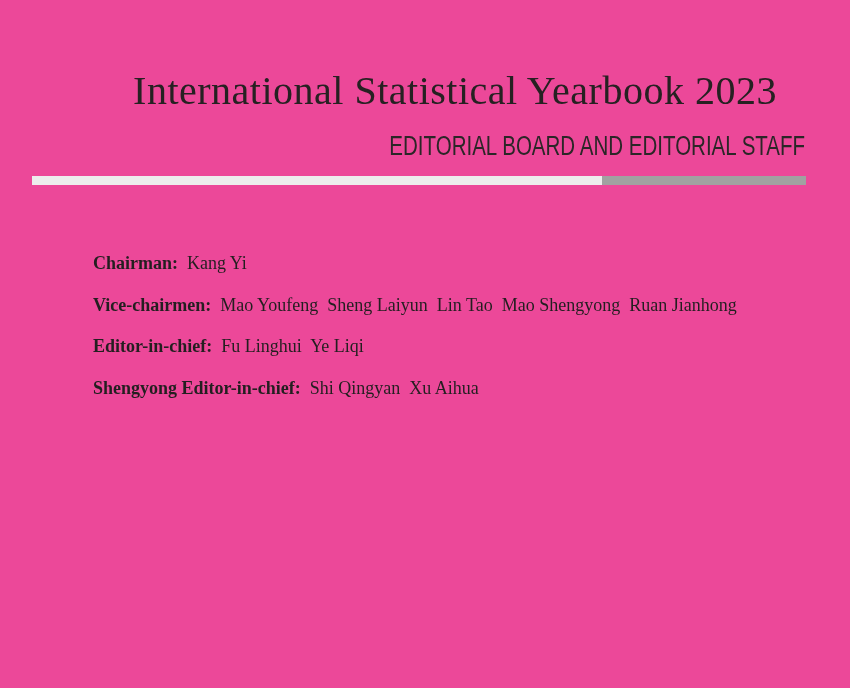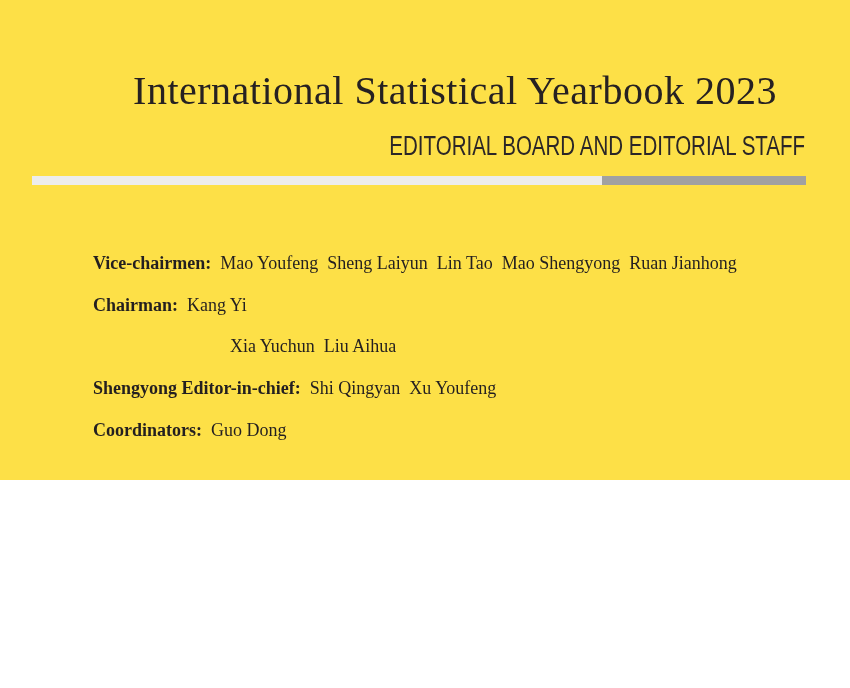--- a/index.html
+++ b/index.html
@@ -3,22 +3,22 @@
 <meta charset="utf-8">
 <style>
   html, body {
     margin: 0;
     padding: 0;
     background: #ffffff;
   }
   .page {
     position: relative;
     width: 850px;
-    height: 480px;
-    background: #fde047;
+    height: 688px;
+    background: #ec4899;
     overflow: hidden;
     font-family: "Liberation Serif", serif;
     color: #231f20;
   }
   .title {
     position: absolute;
     top: 40px;
     left: 60px;
     right: 0;
     text-align: center;
@@ -92,20 +92,19 @@
   <h1 class="title">International Statistical Yearbook 2023</h1>
 
   <div class="subtitle">EDITORIAL BOARD AND EDITORIAL STAFF</div>
 
   <div class="divider">
     <div class="divider-light"></div>
     <div class="divider-dark"></div>
   </div>
 
   <div class="board">
+    <div class="line"><span class="lbl">Chairman:</span><span class="names">Kang Yi</span></div>
     <div class="line"><span class="lbl">Vice-chairmen:</span><span class="names">Mao Youfeng  Sheng Laiyun  Lin Tao  Mao Shengyong  Ruan Jianhong</span></div>
-    <div class="line"><span class="lbl">Chairman:</span><span class="names">Kang Yi</span></div>
-    <div class="line cont"><span class="names">Xia Yuchun  Liu Aihua</span></div>
-    <div class="line"><span class="lbl">Shengyong Editor-in-chief:</span><span class="names">Shi Qingyan  Xu Youfeng</span></div>
-    <div class="line"><span class="lbl">Coordinators:</span><span class="names">Guo Dong</span></div>
+    <div class="line"><span class="lbl">Editor-in-chief:</span><span class="names">Fu Linghui  Ye Liqi</span></div>
+    <div class="line"><span class="lbl">Shengyong Editor-in-chief:</span><span class="names">Shi Qingyan  Xu Aihua</span></div>
   </div>
 
 </div>
 
 </body></html>

